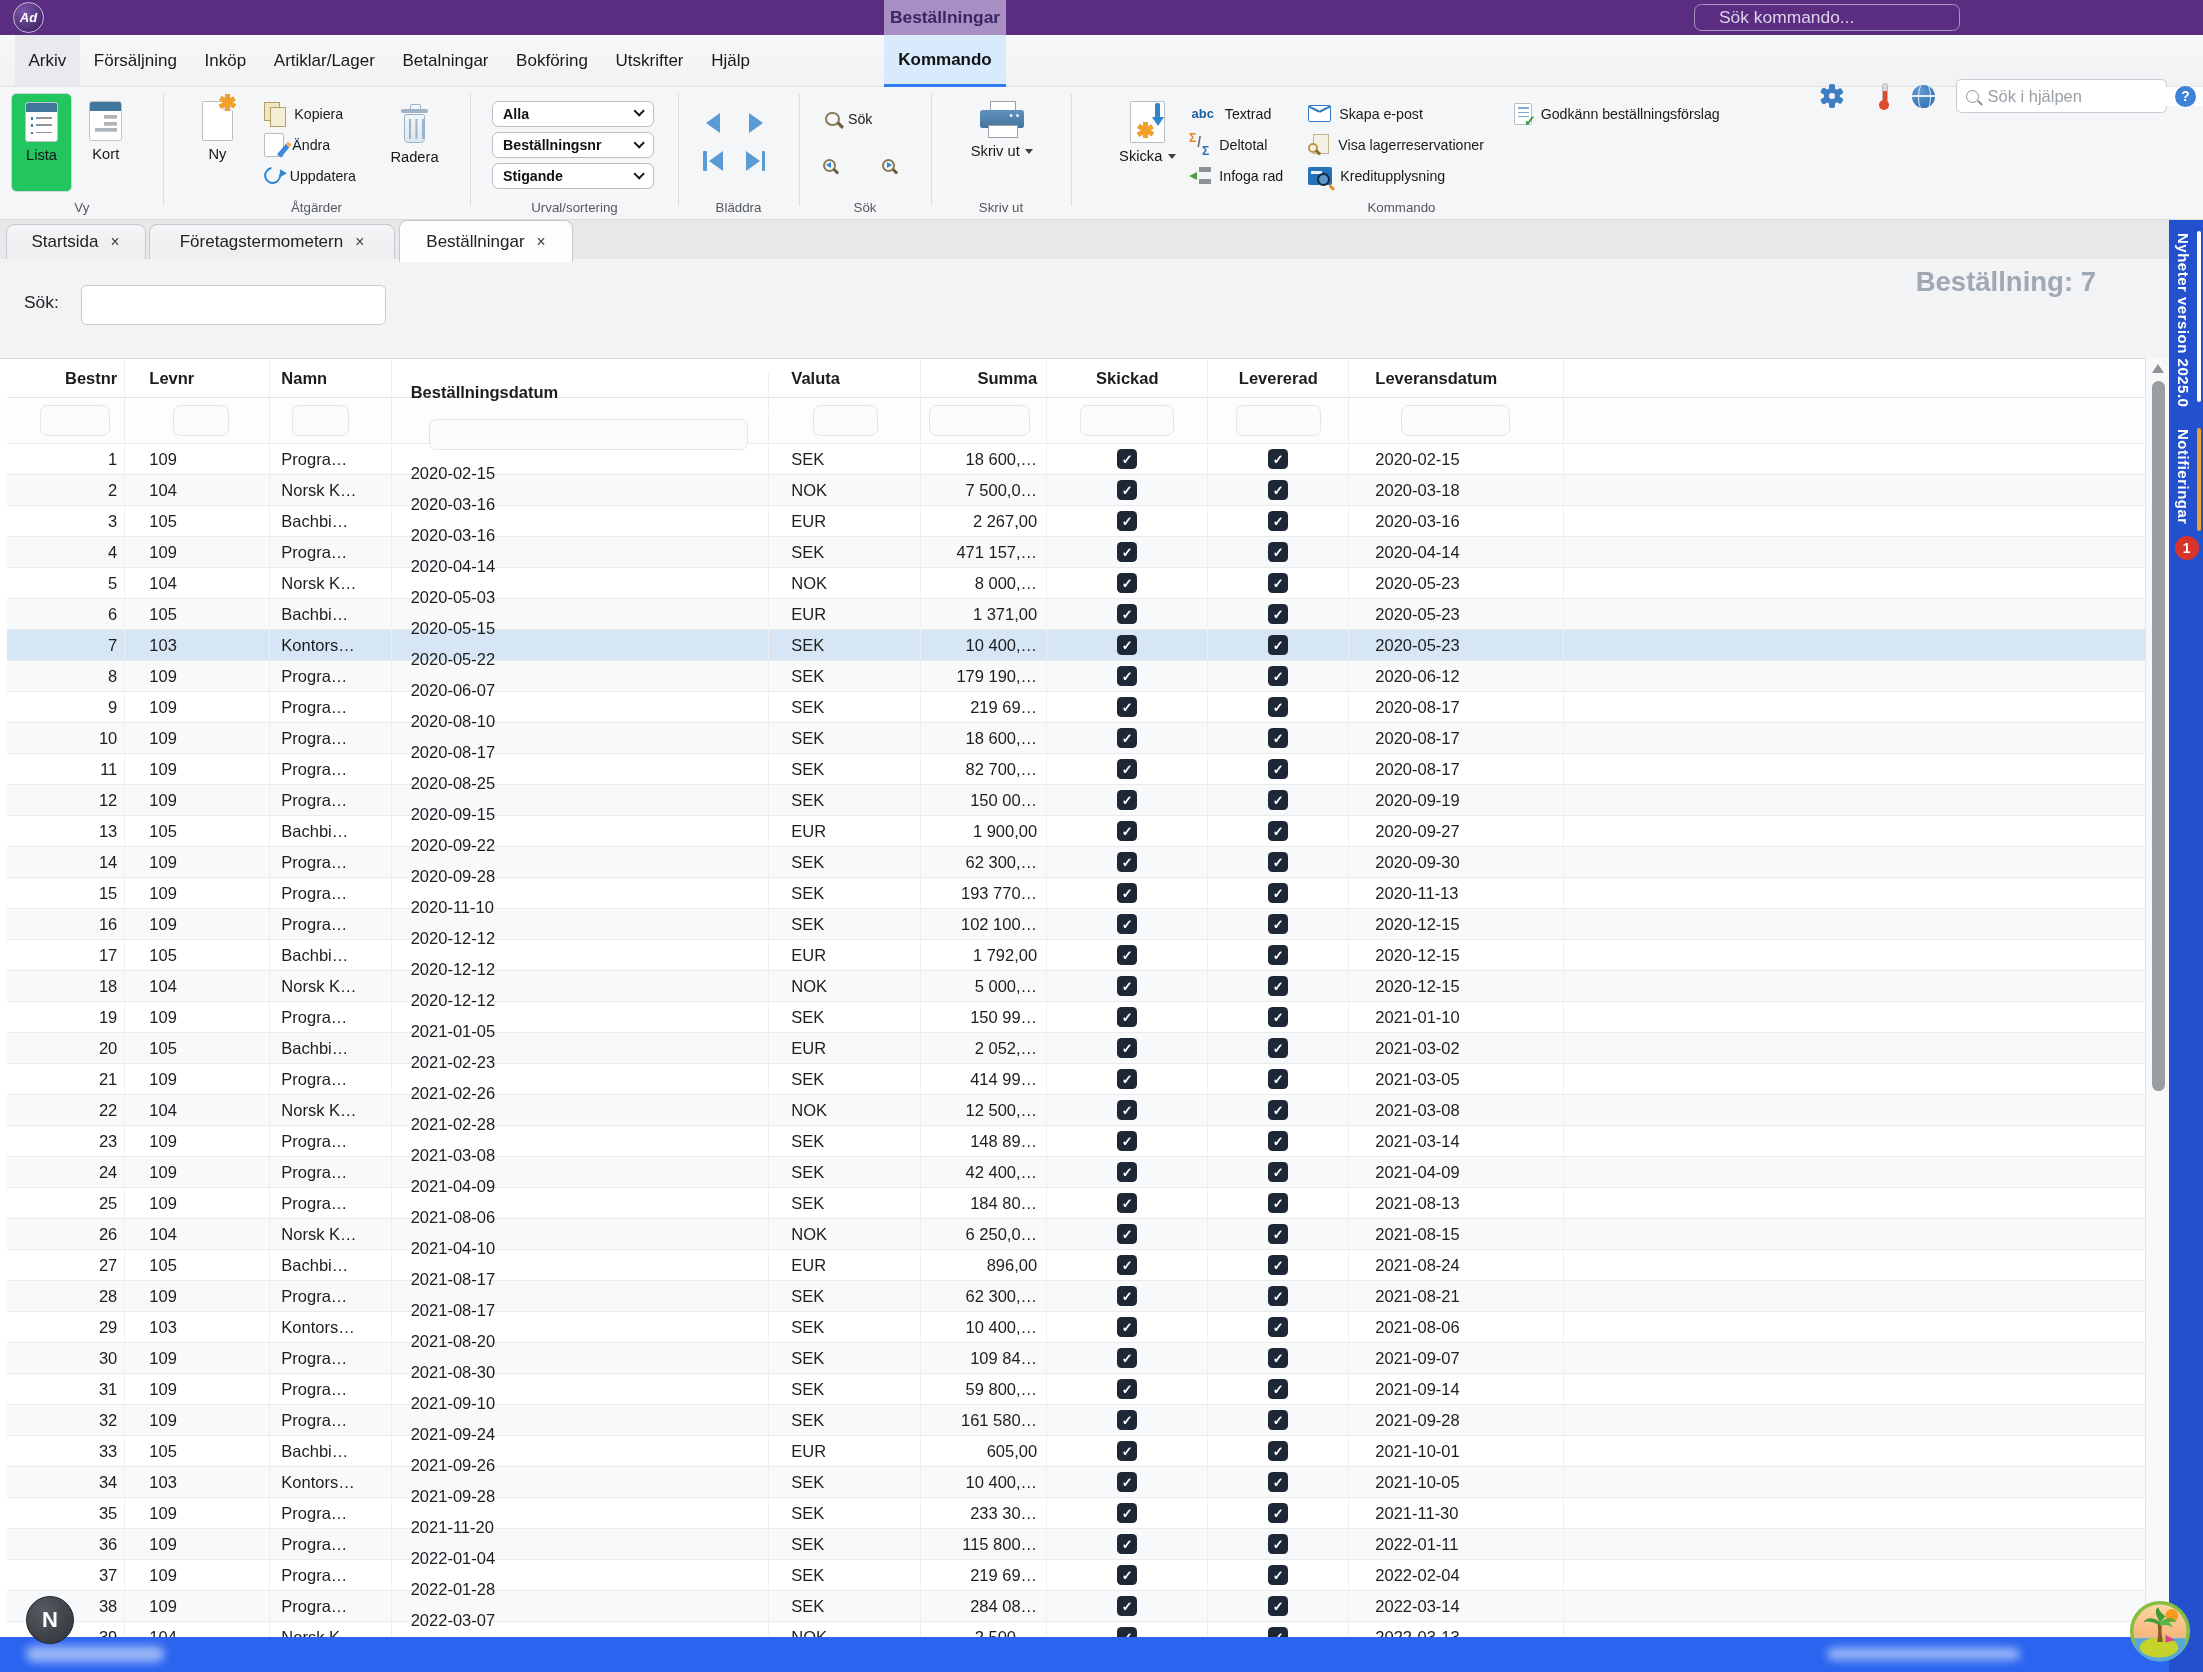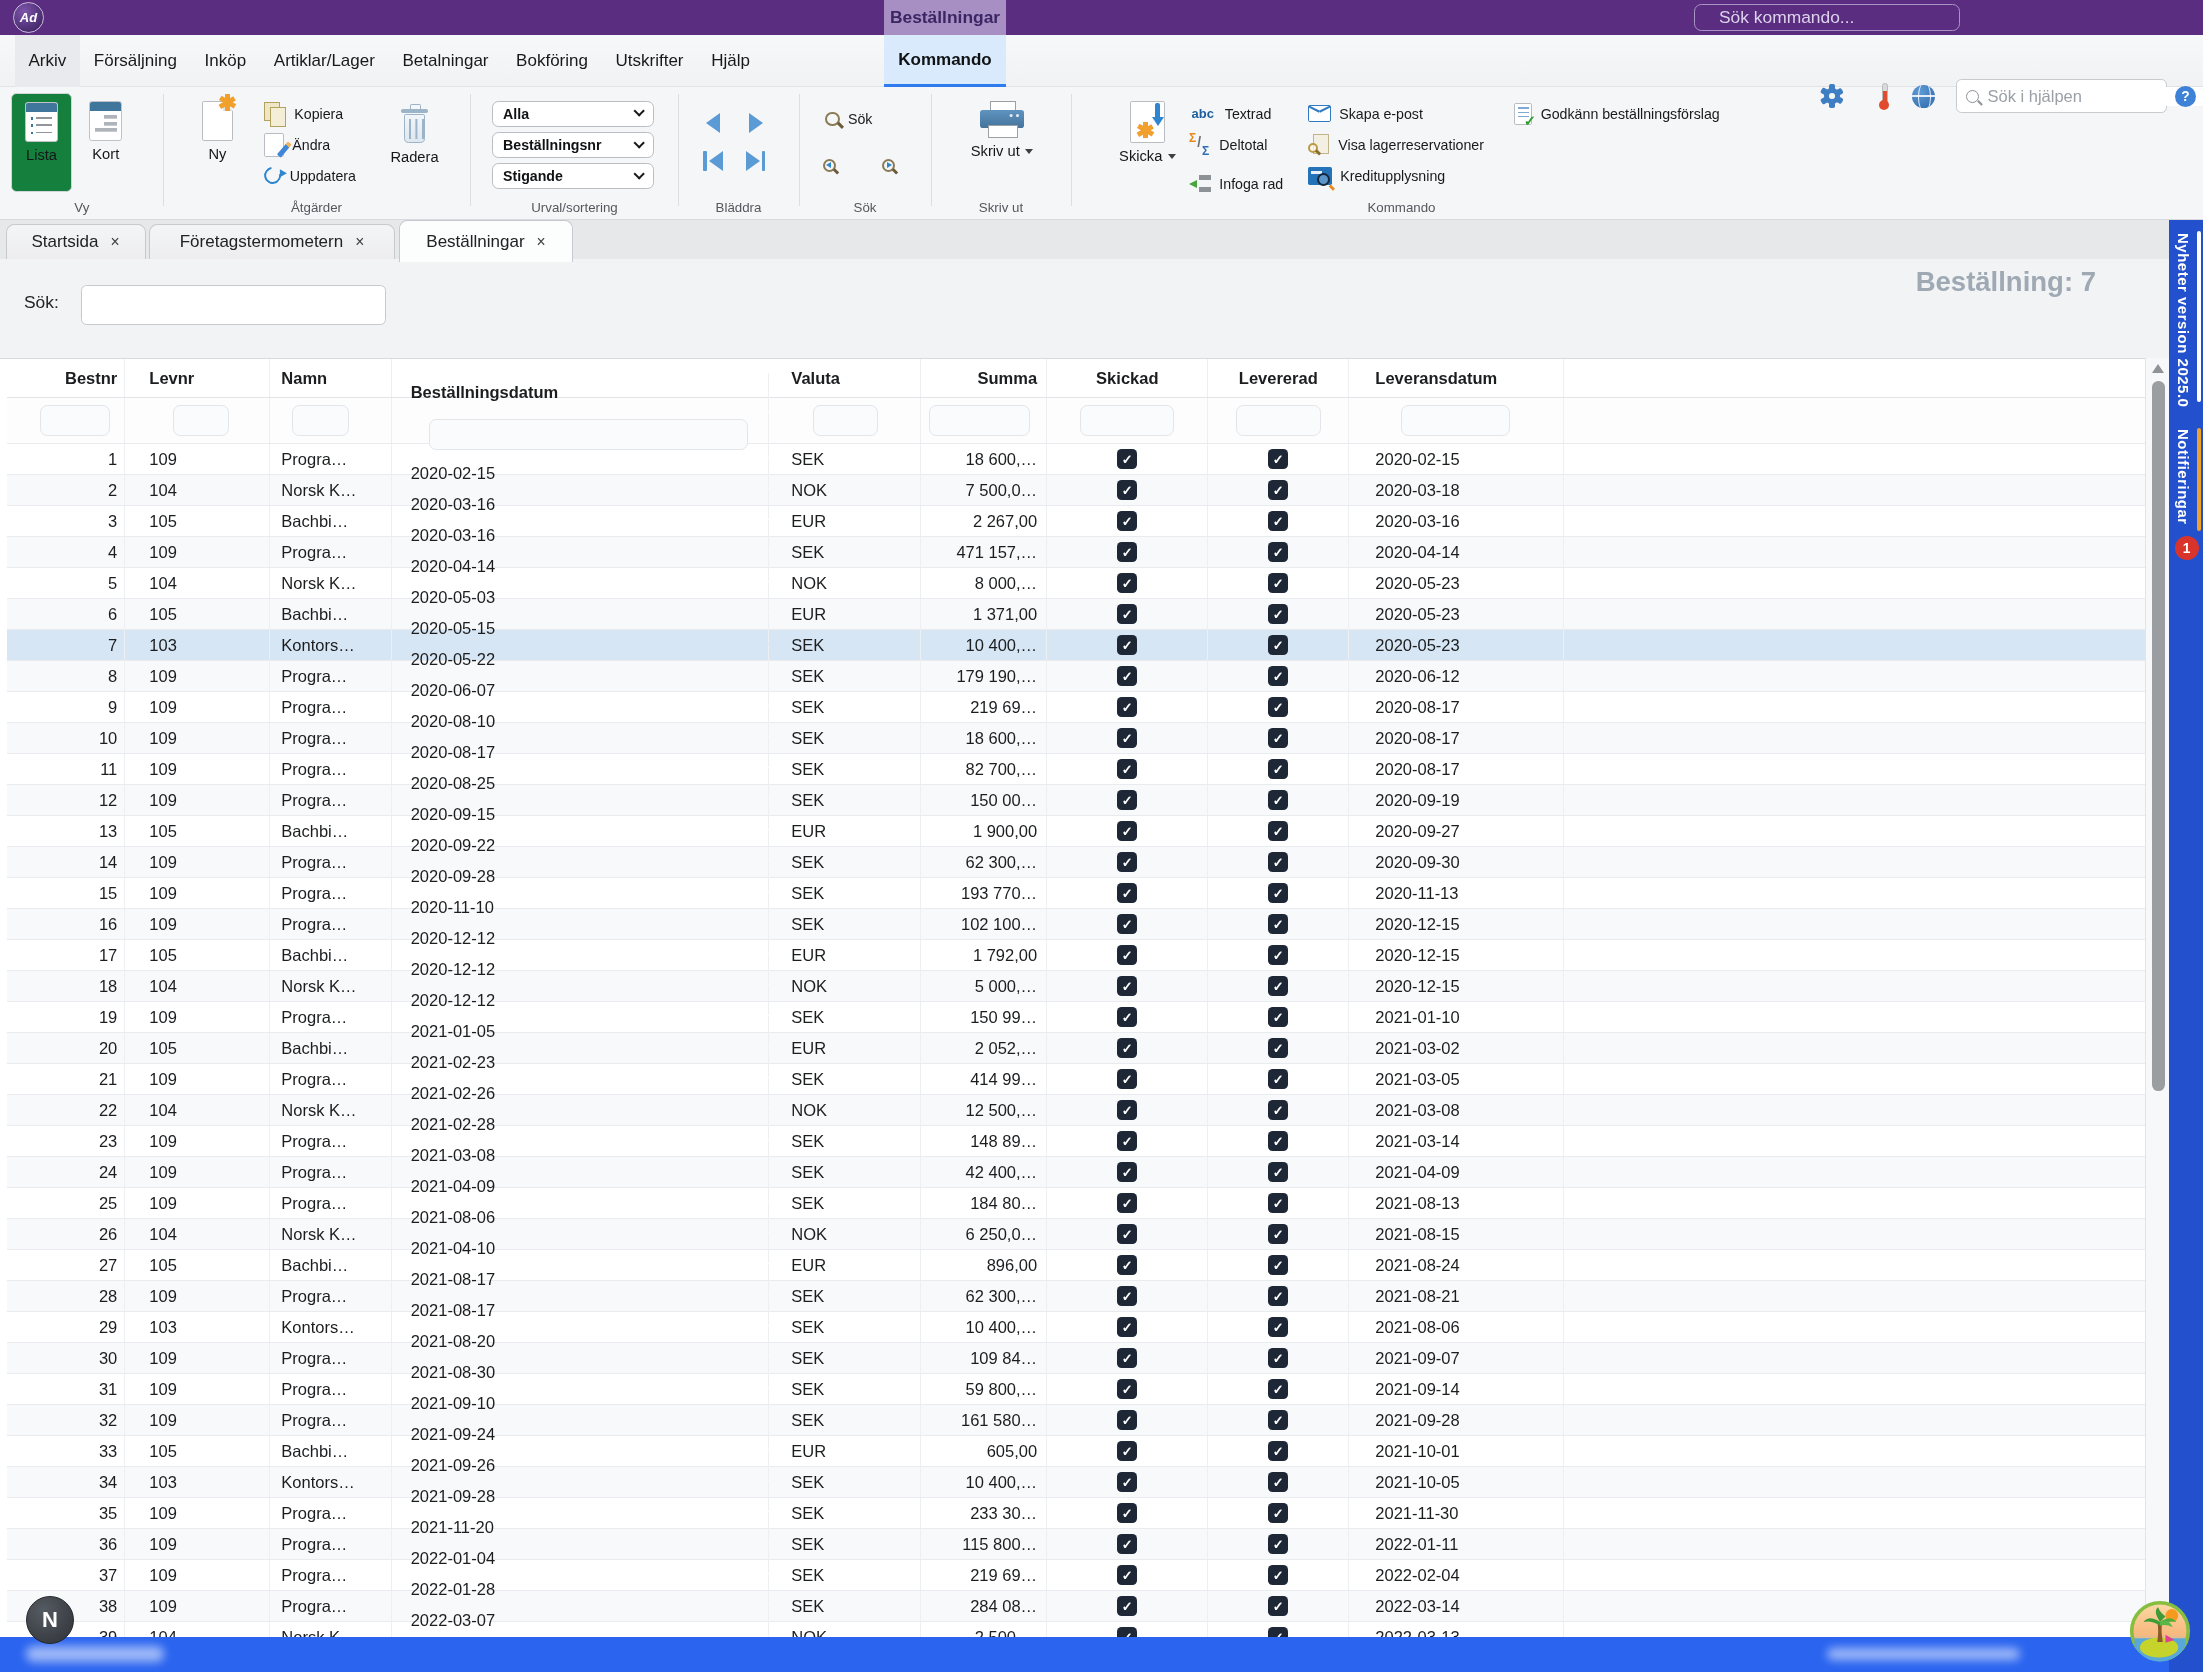--- a/index.html
+++ b/index.html
@@ -54,21 +54,21 @@
 
   
   .ribbon { position:absolute; left:0; top:87px; width:2204px; height:133px; background:#f5f6f8; border-bottom:0.9px solid #d8dadd; }
   .rgroup { position:absolute; top:0; height:133px; }
   .rgroup .gcap { position:absolute; bottom:4.6px; left:0; width:100%; text-align:center; font-size:13.3px; color:#54585d; }
   .rdiv { position:absolute; top:7.3px; width:0.9px; height:112px; background:#dcdee1; }
 
   .bigbtn { position:absolute; top:6.4px; width:61px; height:99px; display:flex; flex-direction:column;
           align-items:center; justify-content:flex-start; gap:5.5px; border-radius:5.5px; padding-top:7.3px; }
   .bigbtn .blabel { font-size:14.7px; color:#141618; }
-  .bigbtn.sel { background:#15803d; border:0.9px solid #d2d5d9; }
+  .bigbtn.sel { background:#22c55e; border:0.9px solid #d2d5d9; }
   .smallbtn { position:absolute; height:24px; display:flex; align-items:center; gap:8.3px; font-size:14.2px; color:#17191b; }
 
   
   .ic-lista { width:33px; height:40px; background:#fff; border:0.9px solid #bfc3c8; border-radius:2.8px; position:relative; }
   .ic-lista::before { content:''; position:absolute; left:0; right:0; top:0; height:9.2px; background:#40769b; border-radius:1.8px 1.8px 0 0; }
   .ic-lista::after { content:''; position:absolute; left:4.6px; right:4.6px; top:14.7px; bottom:3.7px;
           background:repeating-linear-gradient(to bottom,#8f959b 0 1.8px, transparent 1.8px 7.3px); }
   .ic-lista .dots { position:absolute; left:4.6px; top:14.7px; bottom:3.7px; width:2.8px;
           background:repeating-linear-gradient(to bottom,#40769b 0 2.8px, transparent 2.8px 7.3px); z-index:1; }
   .ic-lista::after { left:10px; }
@@ -399,21 +399,21 @@
       <span>Textrad</span>
     </div>
     <div class="smallbtn" style="left:118px; top:46px;">
       <span class="ic-sum">
           <span class="s1">Σ</span>
           <span class="sl">/</span>
           <span class="s2">Σ</span>
         </span>
       <span>Deltotal</span>
     </div>
-    <div class="smallbtn" style="left:118px; top:85px;">
+    <div class="smallbtn" style="left:118px; top:77px;">
       <span class="ic-insrow"></span>
       <span>Infoga rad</span>
     </div>
     <div class="smallbtn" style="left:237px; top:14.7px;">
       <span class="ic-mail"></span>
       <span>Skapa e-post</span>
     </div>
     <div class="smallbtn" style="left:237px; top:46px;">
       <span class="ic-lagres">
           <span class="mg"></span>

